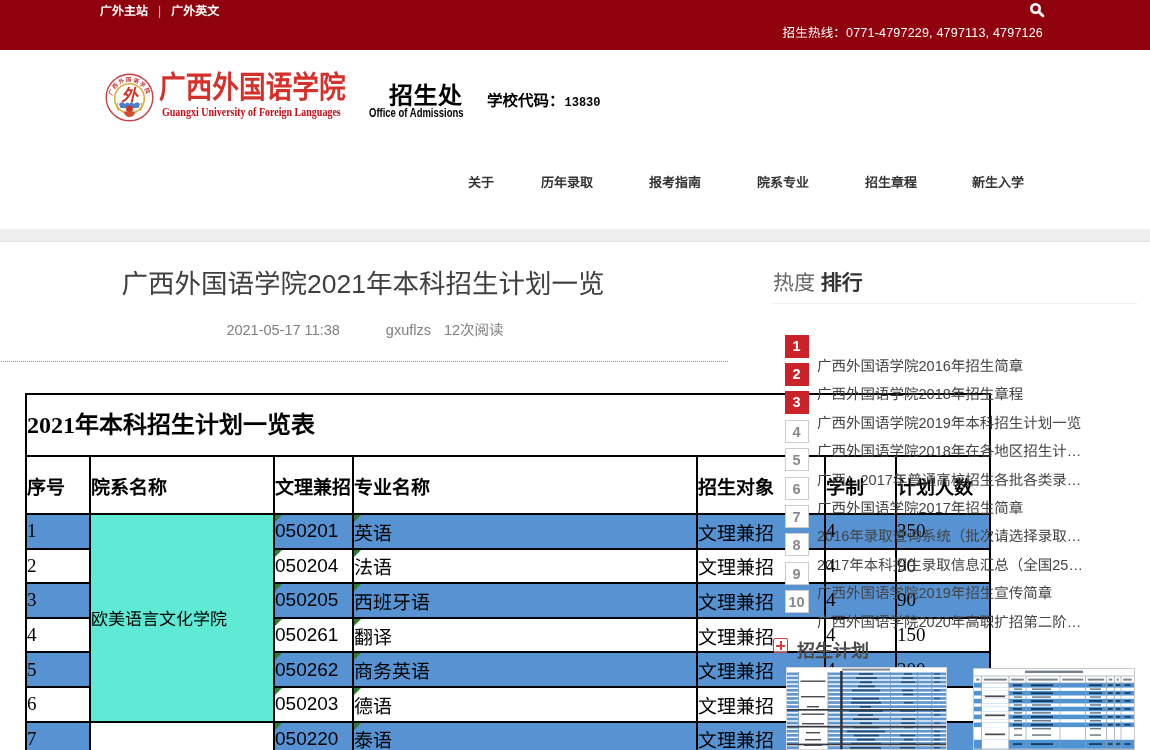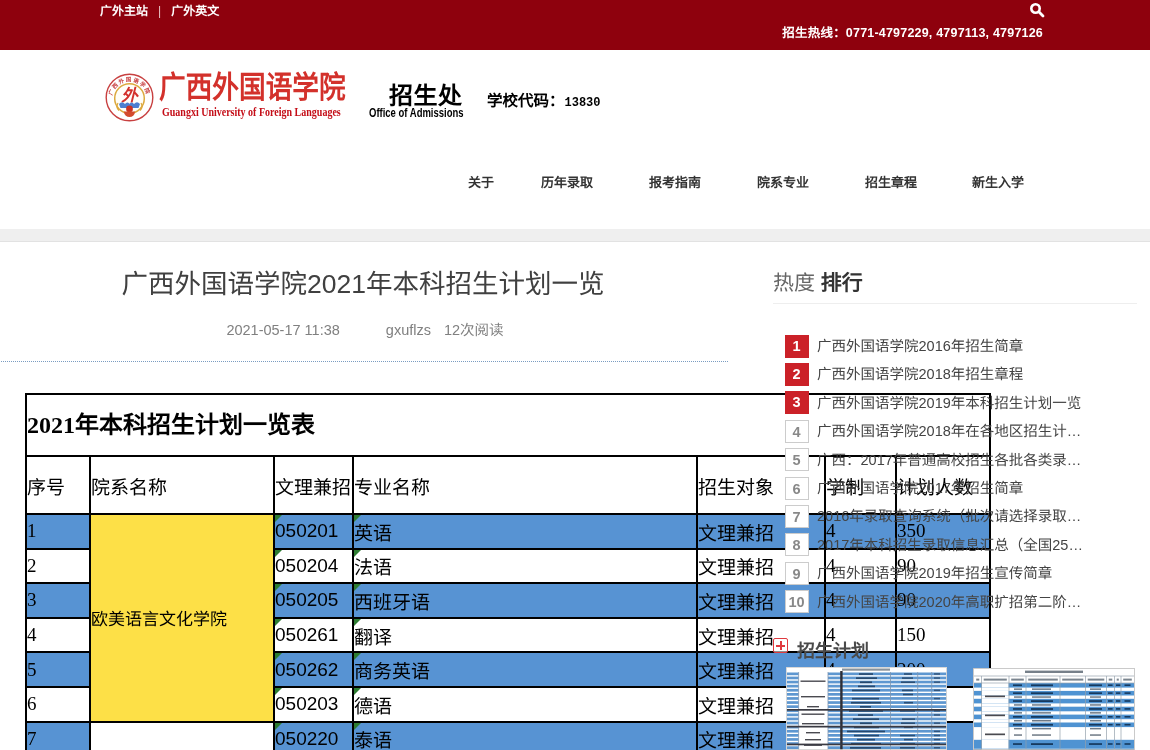--- a/index.html
+++ b/index.html
@@ -5,21 +5,21 @@
 <style>
   html,body{margin:0;padding:0;}
   body{width:1150px;height:750px;overflow:hidden;background:#fff;
        font-family:"Liberation Sans",sans-serif;}
   #page{position:relative;width:1150px;height:750px;overflow:hidden;background:#fff;}
   .abs{position:absolute;}
   
   .topbar{left:0;top:0;width:1150px;height:50px;background:#8e010d;}
   .toplinks{left:100px;top:5px;color:#fff;font-size:12px;font-weight:bold;line-height:1.1;}
   .toplinks .sep{padding:0 10px;font-weight:normal;color:#e9c2c4;}
-  .hotline{right:107px;top:27px;color:#fff;font-size:12.5px;font-weight:bold;letter-spacing:.2px;line-height:1;margin-left:16px;}
+  .hotline{right:107px;top:27px;color:#fff;font-size:12.5px;font-weight:normal;letter-spacing:.2px;line-height:1;margin-left:16px;}
   .searchic{left:1029px;top:2px;}
   
   .callig{left:159px;top:72px;color:#d3312b;font-size:31px;font-weight:bold;line-height:1;
      transform:scaleX(.86);transform-origin:0 0;white-space:nowrap;}
   .engname{left:162px;top:106px;color:#c40d17;font-size:12.5px;font-weight:bold;line-height:1;
      font-family:"Liberation Serif",serif;transform:scaleX(.80);transform-origin:0 0;white-space:nowrap;}
   .zsc{left:389px;top:84px;color:#000;font-size:24px;font-weight:bold;line-height:1;letter-spacing:0.5px;}
   .ooa{left:369px;top:106px;color:#000;font-size:13px;font-weight:bold;line-height:1;
      transform:scaleX(.73);transform-origin:0 0;white-space:nowrap;}
   .xcode{left:487px;top:92.5px;color:#000;font-size:15.5px;font-weight:bold;line-height:1;white-space:nowrap;}
@@ -32,38 +32,38 @@
   .atitle{left:25px;top:269px;width:676px;text-align:center;color:#404040;font-size:26.5px;line-height:1.15;}
   .ameta{left:25px;top:323px;width:680px;text-align:center;color:#808080;font-size:14.5px;line-height:1.1;}
   .dotted{left:1px;top:361px;width:727px;height:0;border-bottom:1px dotted #7a9cc1;}
   
   table.main{position:absolute;left:25px;top:393px;border-collapse:separate;border-spacing:0;
      border:1px solid #000;table-layout:fixed;width:966px;}
   table.main td{border:1px solid #000;box-sizing:border-box;padding:0;text-align:left;
      vertical-align:middle;color:#000;overflow:hidden;position:relative;}
   td.blue{background:#5793d3;}
   .cap{font-size:24px;font-weight:bold;font-family:"Liberation Serif",serif;height:62px;padding-bottom:6px !important;}
-  .hd{font-size:19px;font-weight:normal;height:58px;}
+  .hd{font-size:19px;font-weight:bold;height:58px;}
   td.dat{height:34.6px;font-size:19px;}
   .num{font-family:"Liberation Serif",serif;font-size:17px;}
   .snum{font-family:"Liberation Serif",serif;font-size:14px;}
   .code{font-size:18.5px;letter-spacing:0;}
   .tri:before{content:"";position:absolute;left:0;top:0;border-style:solid;
      border-width:7px 7px 0 0;border-color:#2e7d32 transparent transparent transparent;}
   
   .hotttl{left:773px;top:266px;font-size:21px;color:#666;}
   .hotttl b{color:#333;}
   .hotline2{left:773px;top:303px;width:364px;border-bottom:1px solid #eee;}
   .rank{z-index:5;}
   .rk-sq{position:absolute;left:784.5px;width:24px;z-index:5;height:23px;line-height:23px;text-align:center;
      font-size:14.5px;font-weight:bold;box-sizing:border-box;}
   .rk-red{background:#cb2128;color:#fff;}
   .rk-wht{background:#fff;color:#888;border:1px solid #ccc;}
   .rk-tx{position:absolute;left:817px;width:270px;z-index:5;white-space:nowrap;overflow:hidden;
-     text-overflow:ellipsis;font-size:14.5px;color:#444;line-height:22px;}
+     text-overflow:ellipsis;font-size:14.5px;color:#444;line-height:22px;margin-top:20px;}
   
   .zsjh{left:797px;top:636px;font-size:18px;font-weight:bold;color:#4a4a4a;z-index:6;}
   .zsjh-ic{left:773px;top:638px;width:13px;height:13px;border:1.5px solid #e0393e;border-radius:2px;
      background:rgba(255,255,255,.55);z-index:6;}
   .zsjh-ic:before{content:"";position:absolute;left:5.5px;top:2px;width:2px;height:9px;background:#e0393e;}
   .zsjh-ic:after{content:"";position:absolute;left:2px;top:5.5px;width:9px;height:2px;background:#e0393e;}
 </style>
 </head>
 <body>
 <div id="page">
@@ -129,21 +129,21 @@
           <td class="hd">序号</td>
           <td class="hd">院系名称</td>
           <td class="hd">文理兼招</td>
           <td class="hd">专业名称</td>
           <td class="hd">招生对象</td>
           <td class="hd">学制</td>
           <td class="hd">计划人数</td>
         </tr>
     <tr>
           <td class="dat snum blue">1</td>
-          <td class="dat" rowspan="6" style="background:#fde047;font-size:17px;">欧美语言文化学院</td>
+          <td class="dat" rowspan="6" style="background:#5eead4;font-size:17px;">欧美语言文化学院</td>
           <td class="dat code blue tri">050201</td>
           <td class="dat blue tri">英语</td>
           <td class="dat blue">文理兼招</td>
           <td class="dat num blue">4</td>
           <td class="dat num blue">350</td>
         </tr>
     <tr>
           <td class="dat snum">2</td>
           <td class="dat code tri">050204</td>
           <td class="dat tri">法语</td>

